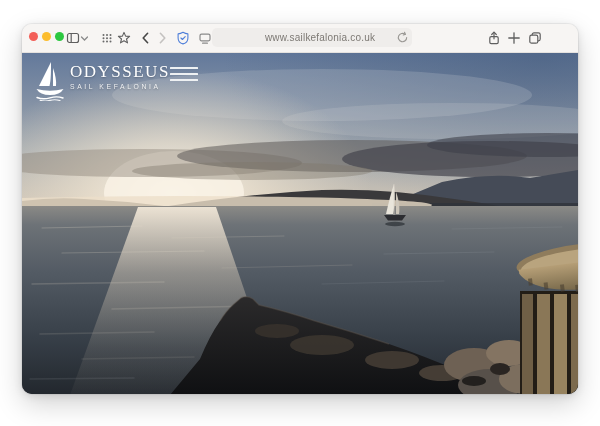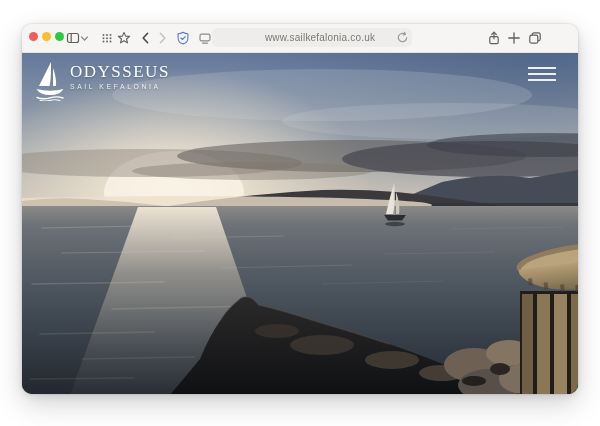--- a/index.html
+++ b/index.html
@@ -26,21 +26,21 @@
     position:absolute;left:190px;top:4px;width:200px;height:19px;border-radius:5px;
     background:#efedeb;display:flex;align-items:center;justify-content:center;
   }
   .urlbar .url{font-size:10px;color:#7d7974;letter-spacing:.2px;padding-left:16px;}
   .urlbar .refresh{position:absolute;right:3px;top:2.5px;}
   
   .content{position:relative;width:556px;height:342px;background:#2b3138;}
   .scene{position:absolute;left:0;top:0;}
   .siteheader{
     position:absolute;left:0;top:0;right:0;display:flex;
-    justify-content:space-between;align-items:flex-start;padding:8px 22px 0 13px;box-sizing:border-box;
+    align-items:flex-start;padding:8px 22px 0 13px;box-sizing:border-box;
   }
   .logo{display:flex;align-items:flex-start;gap:5px;cursor:pointer;}
   .logo-text{padding-top:2px;}
   .logo-title{
     font-family:"Liberation Serif", serif;color:#ffffff;font-size:17px;line-height:18px;
     letter-spacing:1.5px;font-weight:500;text-shadow:0 1px 2px rgba(0,0,0,.25);
   }
   .logo-sub{
     font-size:6.8px;color:rgba(255,255,255,.88);letter-spacing:2.6px;margin-top:1.5px;
     text-shadow:0 1px 2px rgba(0,0,0,.25);

